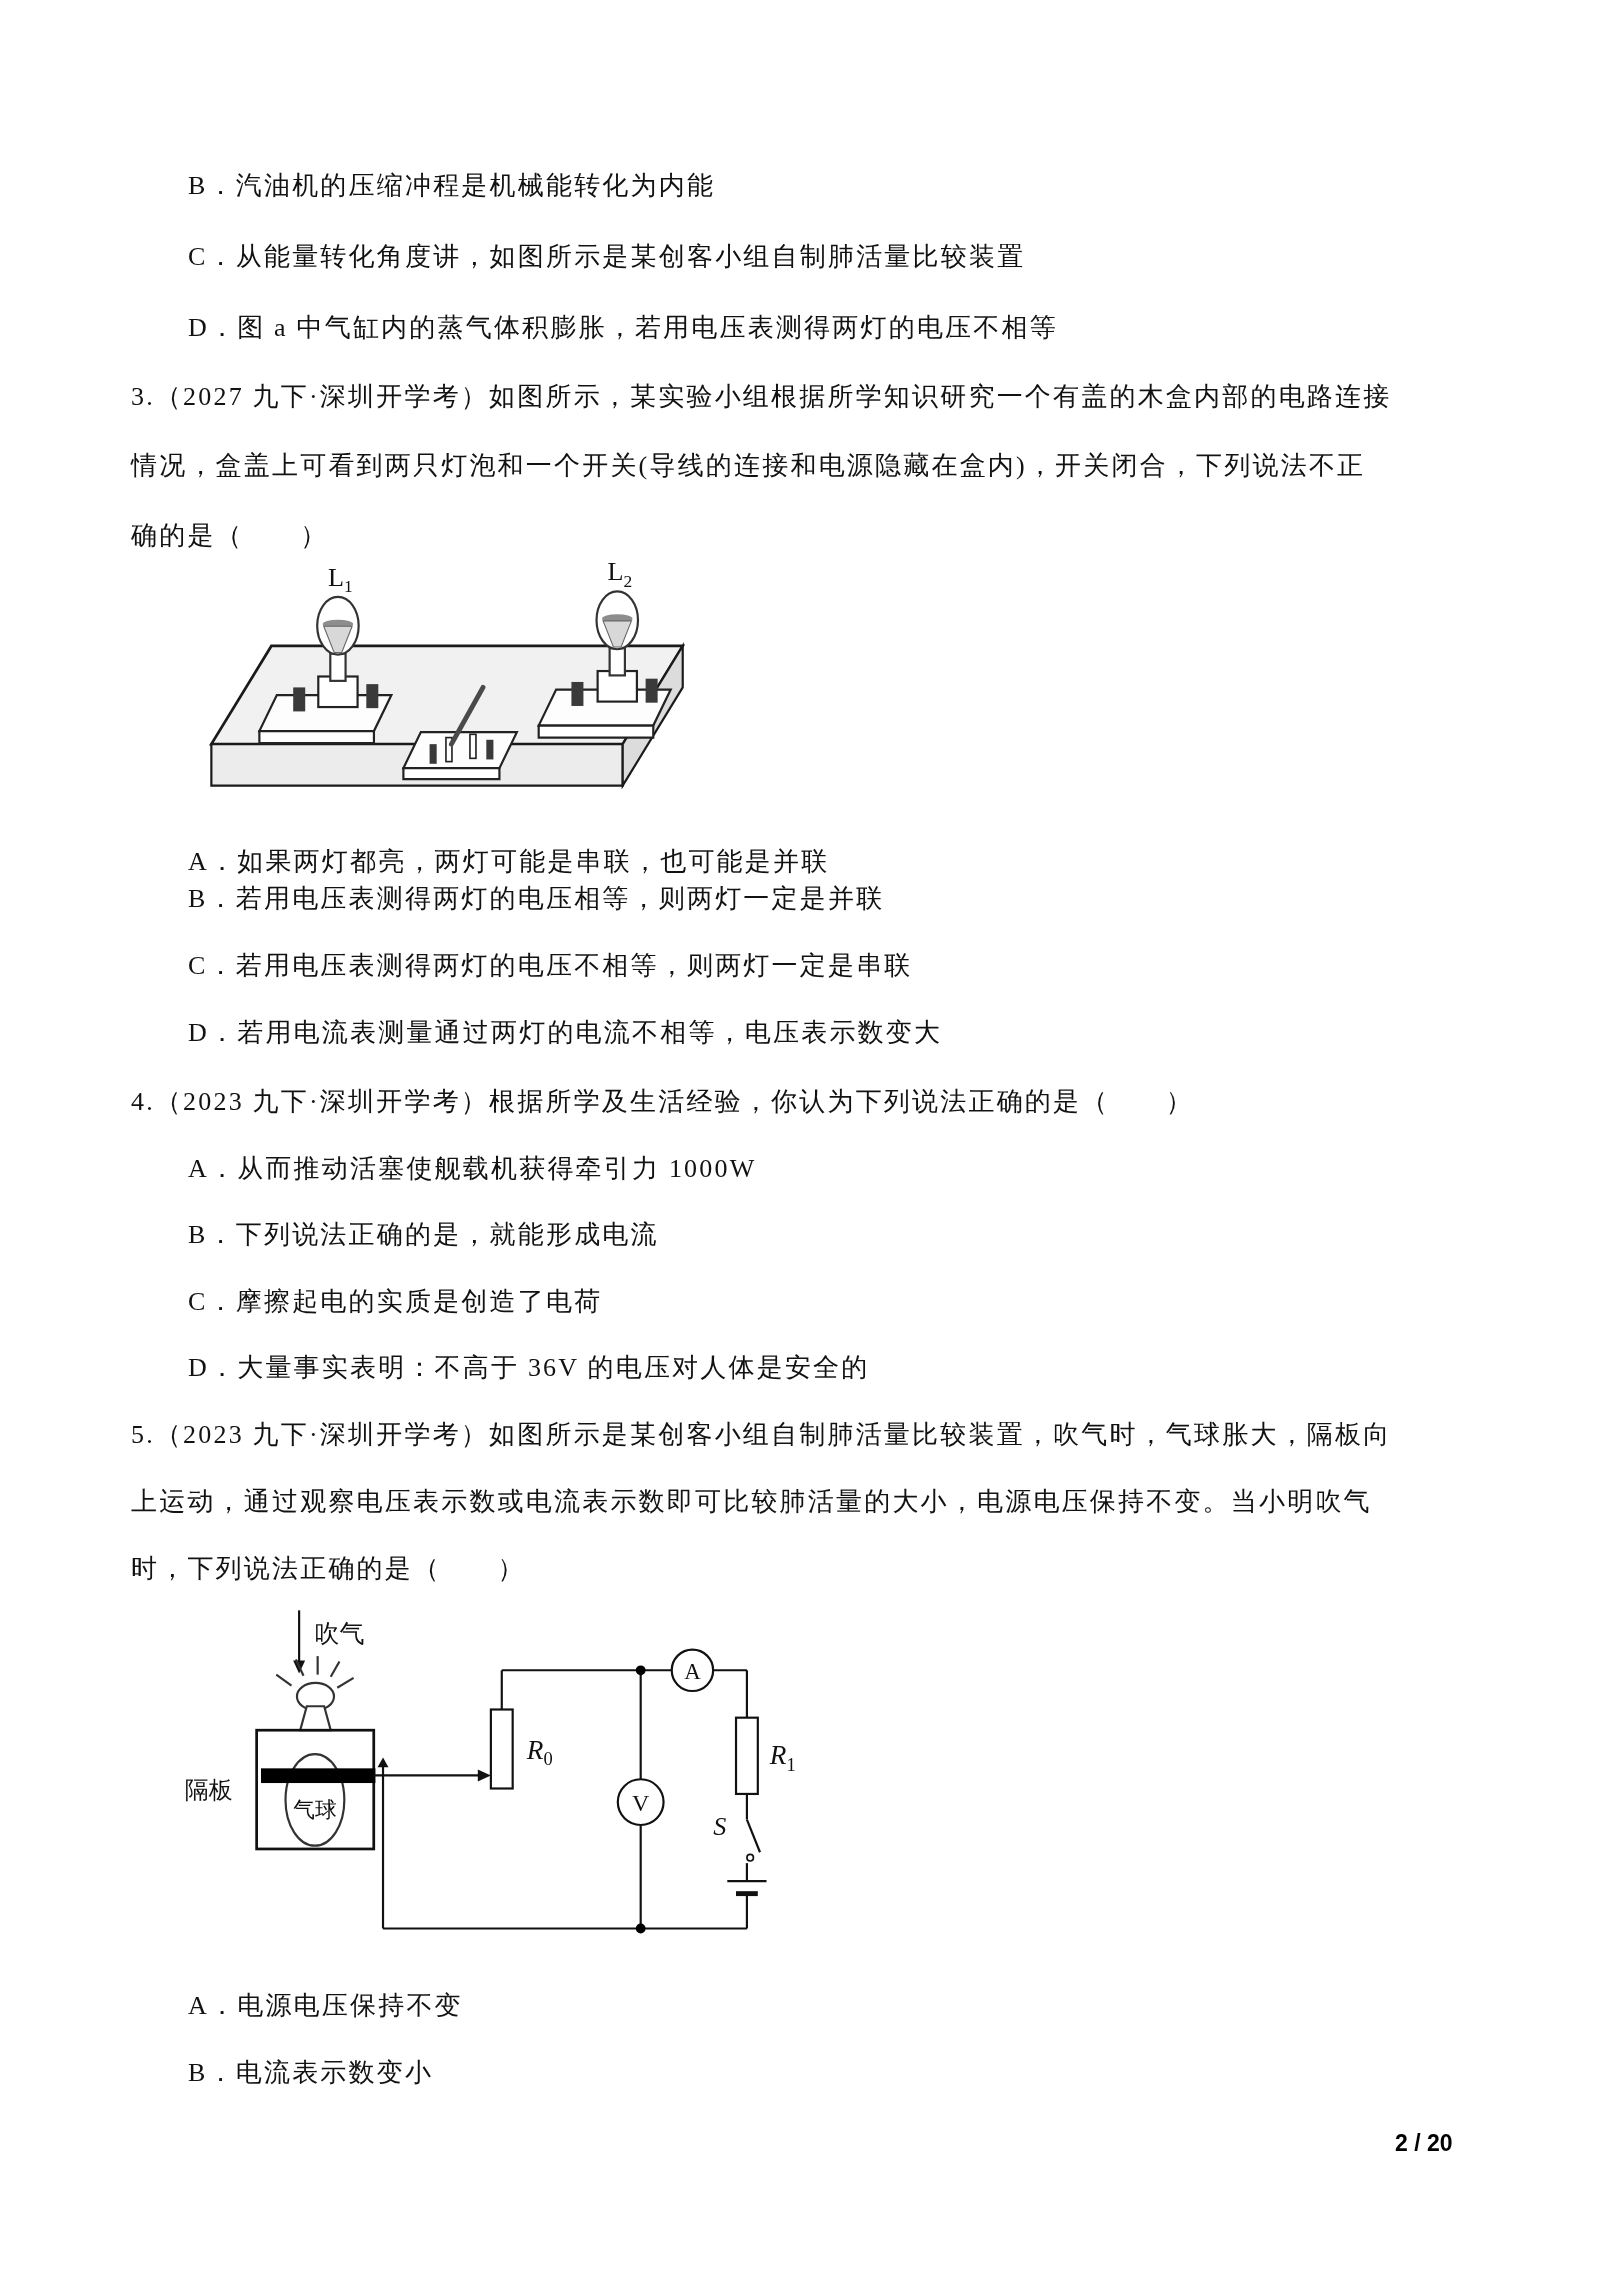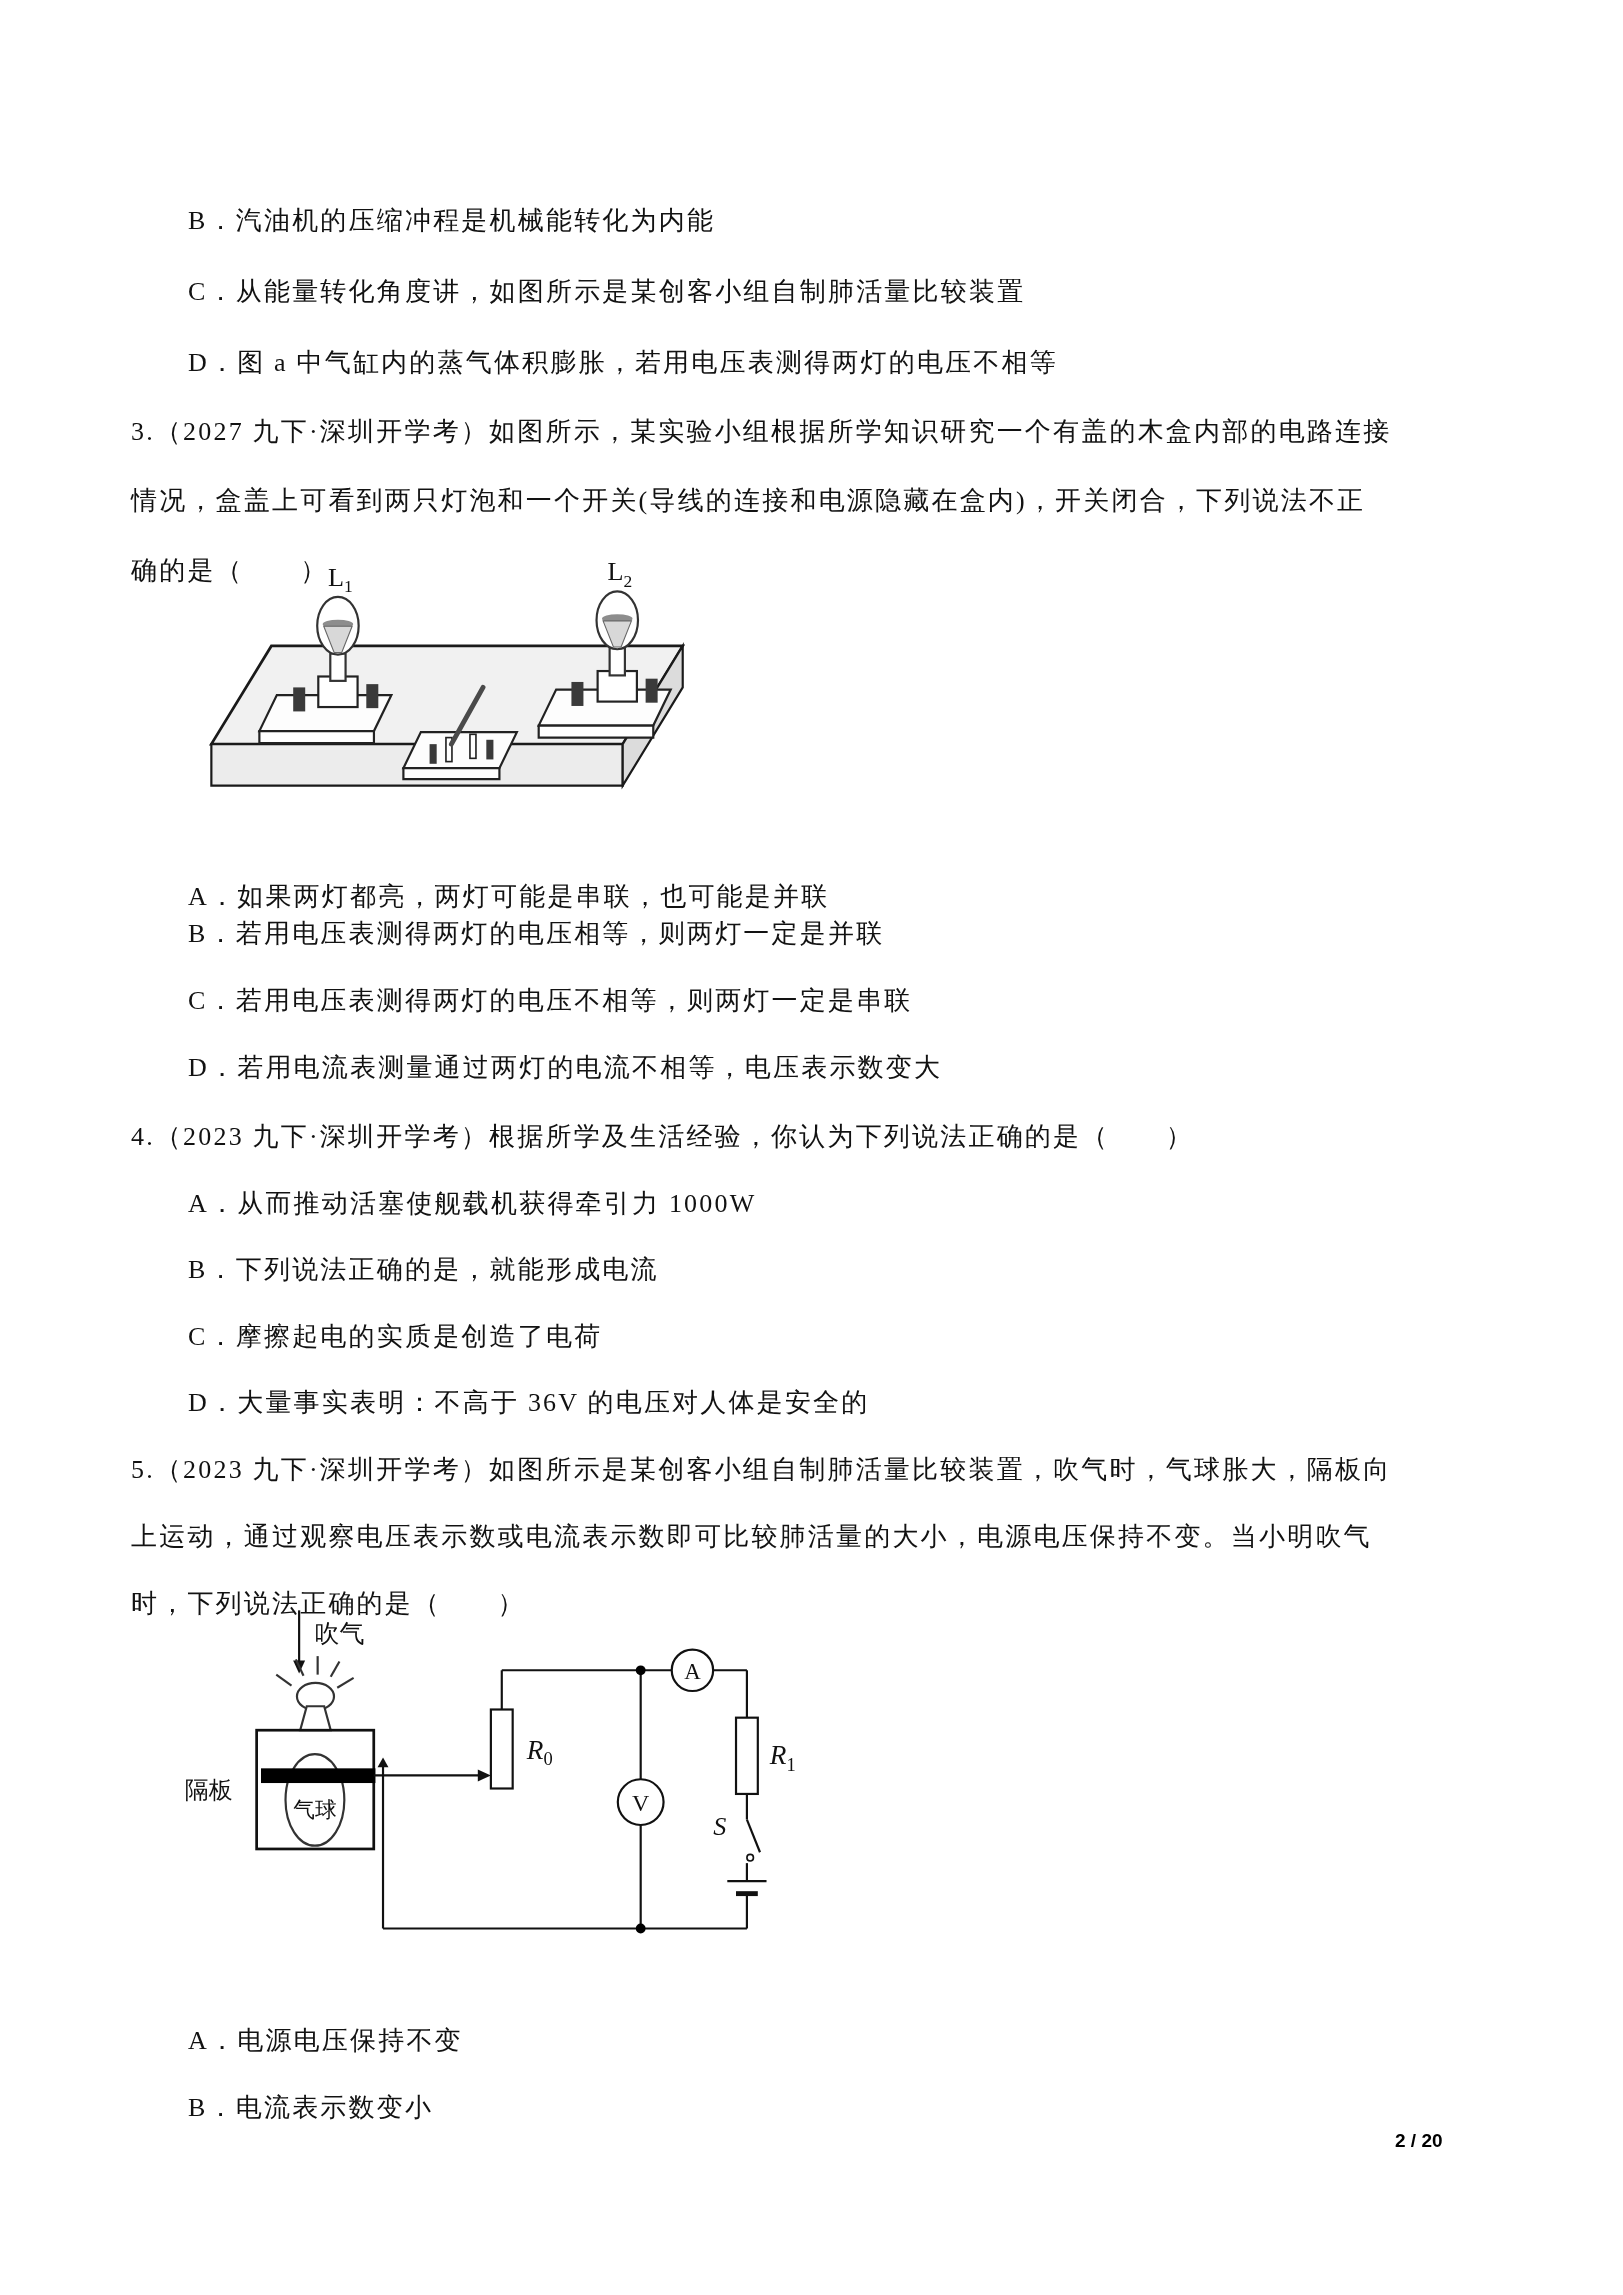--- a/index.html
+++ b/index.html
@@ -4,27 +4,26 @@
 <style>
   html,body{margin:0;padding:0;}
   body{
     width:1623px;height:2295px;background:#ffffff;position:relative;
     font-family:"Liberation Serif","DejaVu Serif",serif;color:#121212;
     overflow:hidden;
   }
   .ln{
     position:absolute;font-size:26px;letter-spacing:2.2px;white-space:pre;
     line-height:33px;
-    margin-top:35px;
   }
   .fig{position:absolute;}
   svg text{font-family:"Liberation Serif","DejaVu Serif",serif;fill:#111;}
   .pageno{
     position:absolute;font-family:"Liberation Sans","DejaVu Sans",sans-serif;
-    font-weight:700;font-size:19px;color:#000;
+    font-weight:700;font-size:23px;color:#000;
   }
 </style>
 </head>
 <body>
 
 <div class="ln" style="left:188px;top:169px">B．汽油机的压缩冲程是机械能转化为内能</div>
 <div class="ln" style="left:188px;top:240px">C．从能量转化角度讲，如图所示是某创客小组自制肺活量比较装置</div>
 <div class="ln" style="left:188px;top:311px">D．图 a 中气缸内的蒸气体积膨胀，若用电压表测得两灯的电压不相等</div>
 
 <div class="ln" style="left:131px;top:380px">3.（2027 九下·深圳开学考）如图所示，某实验小组根据所学知识研究一个有盖的木盒内部的电路连接</div>

